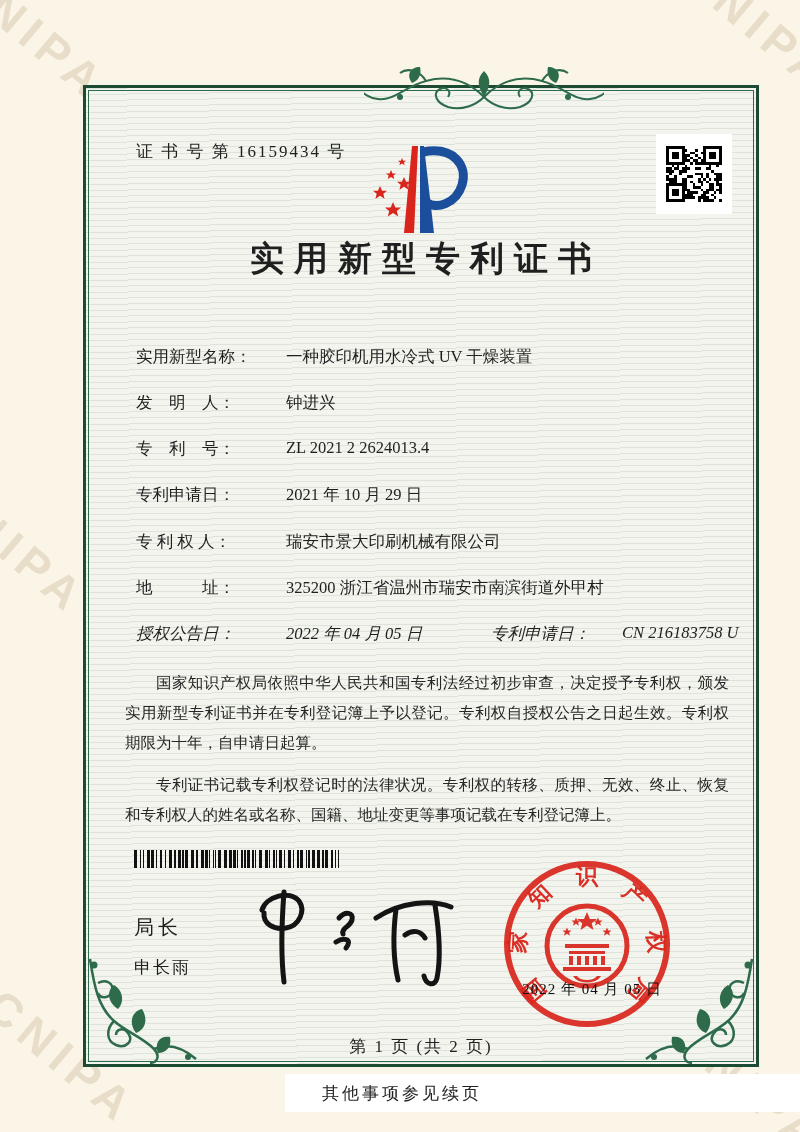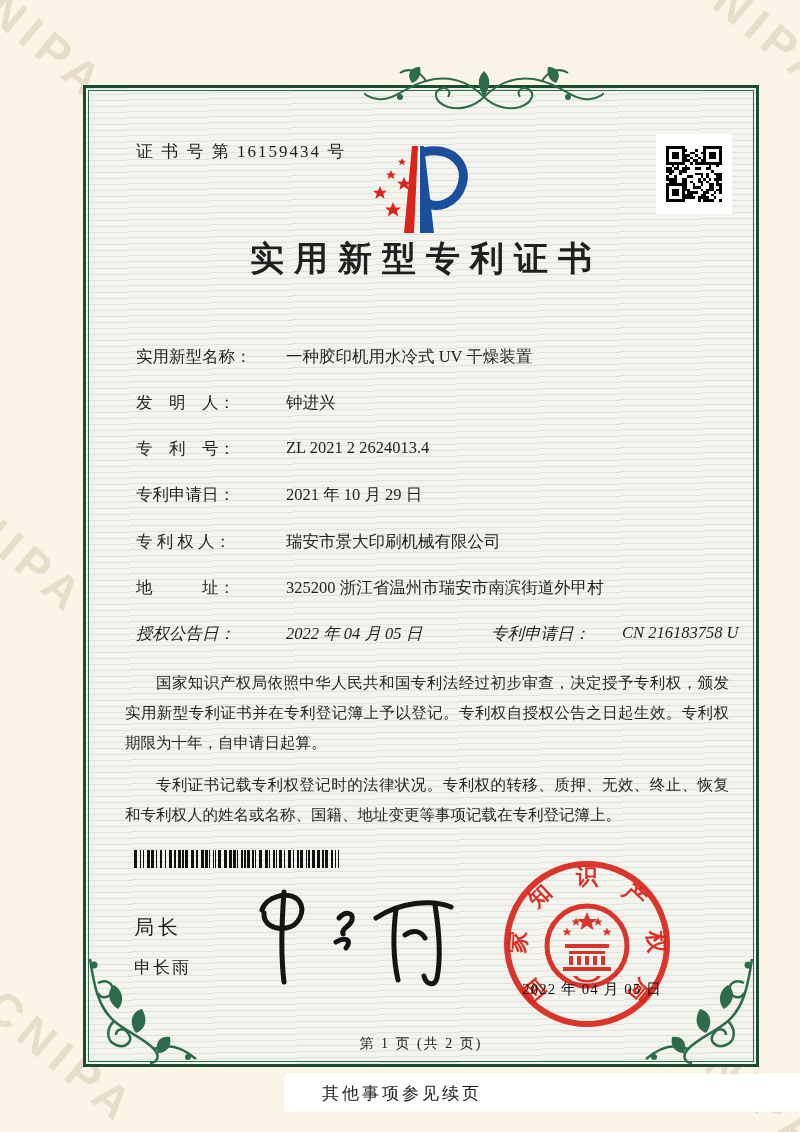--- a/index.html
+++ b/index.html
@@ -52,21 +52,21 @@
   .barcode{ position:absolute; left:48px; top:762px; }
   .signer-title{ position:absolute; left:48px; top:826px; font-size:20px; letter-spacing:4px; }
   .signer-name{ position:absolute; left:48px; top:868px; font-size:17px; letter-spacing:2px; }
   .signature{ position:absolute; left:160px; top:790px; }
   .seal{ position:absolute; left:413px; top:766px; }
   .seal-date{
     position:absolute; left:418px; top:892px; width:176px; text-align:center;
     font-size:15px; color:#111; letter-spacing:1px; white-space:nowrap;
   }
   .page-indicator{
-    position:absolute; left:0; top:947px; width:100%; text-align:center; font-size:14px; letter-spacing:2px;
+    position:absolute; left:0; top:947px; width:100%; text-align:center; font-size:17px; letter-spacing:2px;
   }
   
   .ornament-top{ position:absolute; left:278px; top:-35px; }
   .flourish{ position:absolute; }
   .flourish.bl{ left:-2px; bottom:-3px; }
   .flourish.br{ right:-2px; bottom:-3px; transform:scaleX(-1); }
   
   .bottom-strip{ position:absolute; left:285px; top:1074px; width:515px; height:38px; background:#fff; }
   .footer-note{
     position:absolute; left:322px; top:1082px; font-size:17px; letter-spacing:3px; color:#222;

